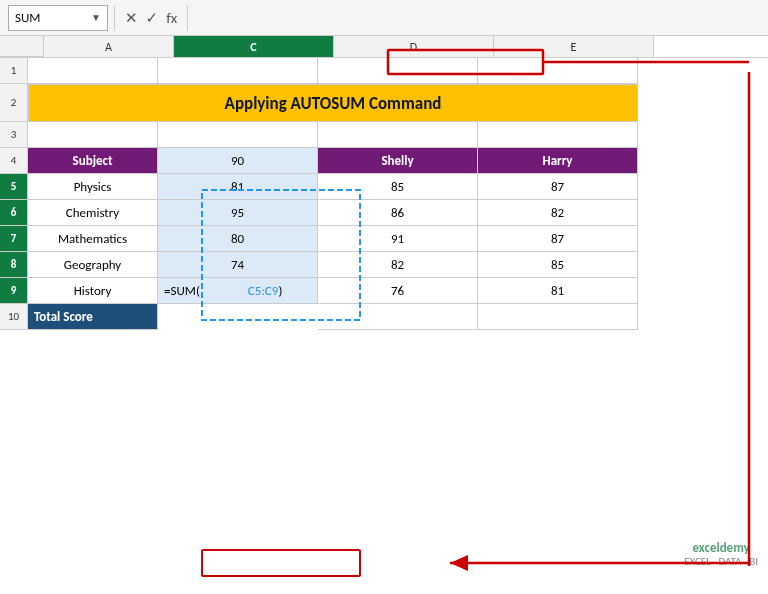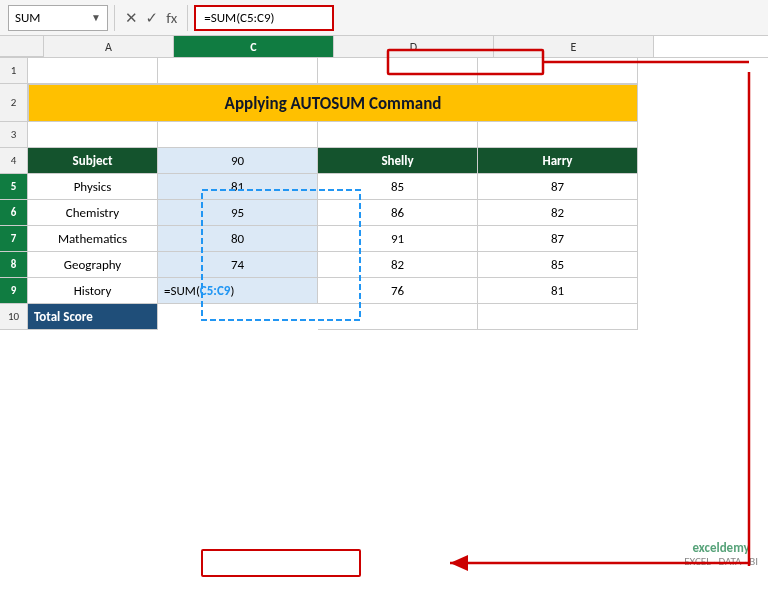--- a/index.html
+++ b/index.html
@@ -144,35 +144,35 @@
       align-items: center;
       padding: 0 6px;
       font-size: 13px;
       background: #fff;
       overflow: hidden;
       white-space: nowrap;
     }
     .cell.center { justify-content: center; }
     .cell.selected-col { background: #dce9f6; text-align: right; }
     .cell.header-cell {
-      background: #14532d;
+      background: #701a75;
       color: #fff;
       font-weight: bold;
       justify-content: center;
     }
     .cell.total-cell {
       background: #1f4e79;
       color: #fff;
       font-weight: bold;
     }
     .cell.formula-cell {
       background: #dce9f6;
       color: #000;
     }
-    .cell.formula-cell .formula-c { color: #2196F3; font-weight: bold; }
+    .cell.formula-cell .formula-c { color: #2196F3; font-weight: normal; margin-left: 48px; }
     .cell.empty { background: #fff; }
 
     
     .title-bar {
       background: #FFC000;
       color: #0f172a;
       font-weight: bold;
       font-size: 17px;
       display: flex;
       align-items: center;
@@ -226,23 +226,20 @@
     <span>SUM</span>
     <span class="name-box-arrow">▼</span>
   </div>
   <div class="formula-divider"></div>
   <div class="formula-icons">
     <span>✕</span>
     <span>✓</span>
     <span>fx</span>
   </div>
   <div class="formula-divider"></div>
-  <div class="formula-input-box">
-    <span>=SUM(C5:C9)</span>
-  </div>
 </div>
 
 <div class="spreadsheet-area">
 
   <div class="col-headers">
     <div class="row-num-header col-a"></div>
     <div class="col-header col-b">A</div>
     <div class="col-header col-c selected">C</div>
     <div class="col-header col-d">D</div>
     <div class="col-header col-e">E</div>

